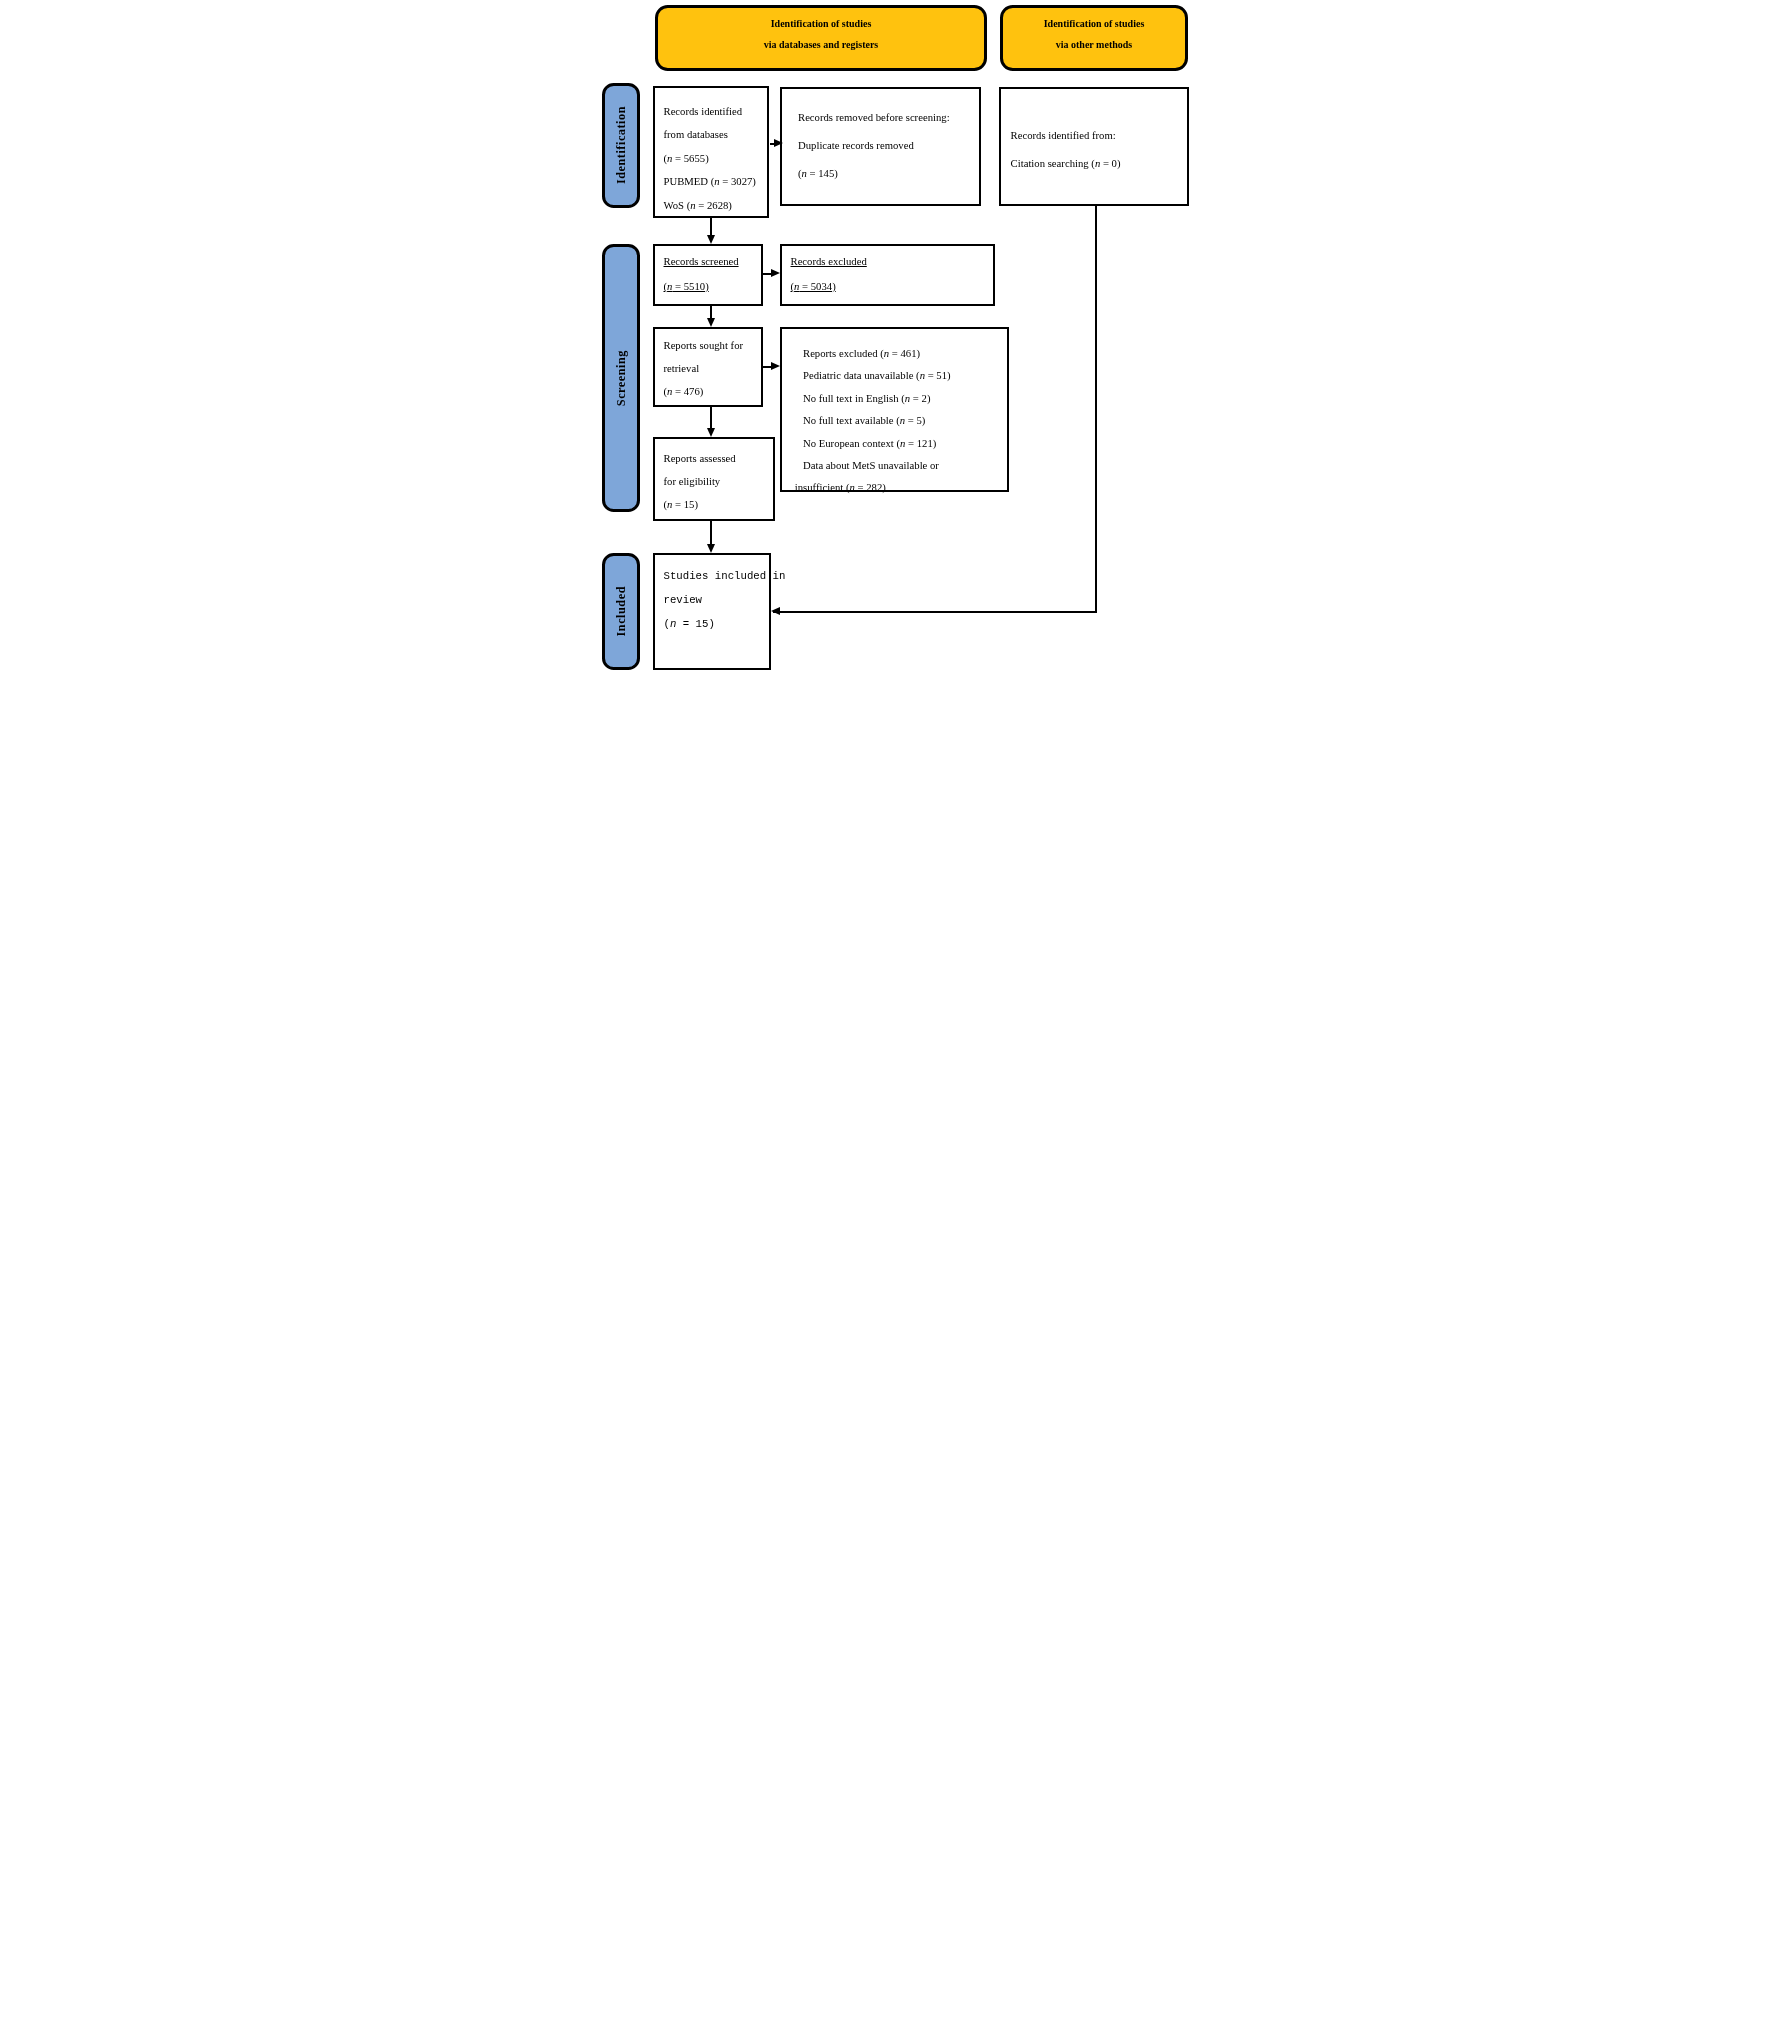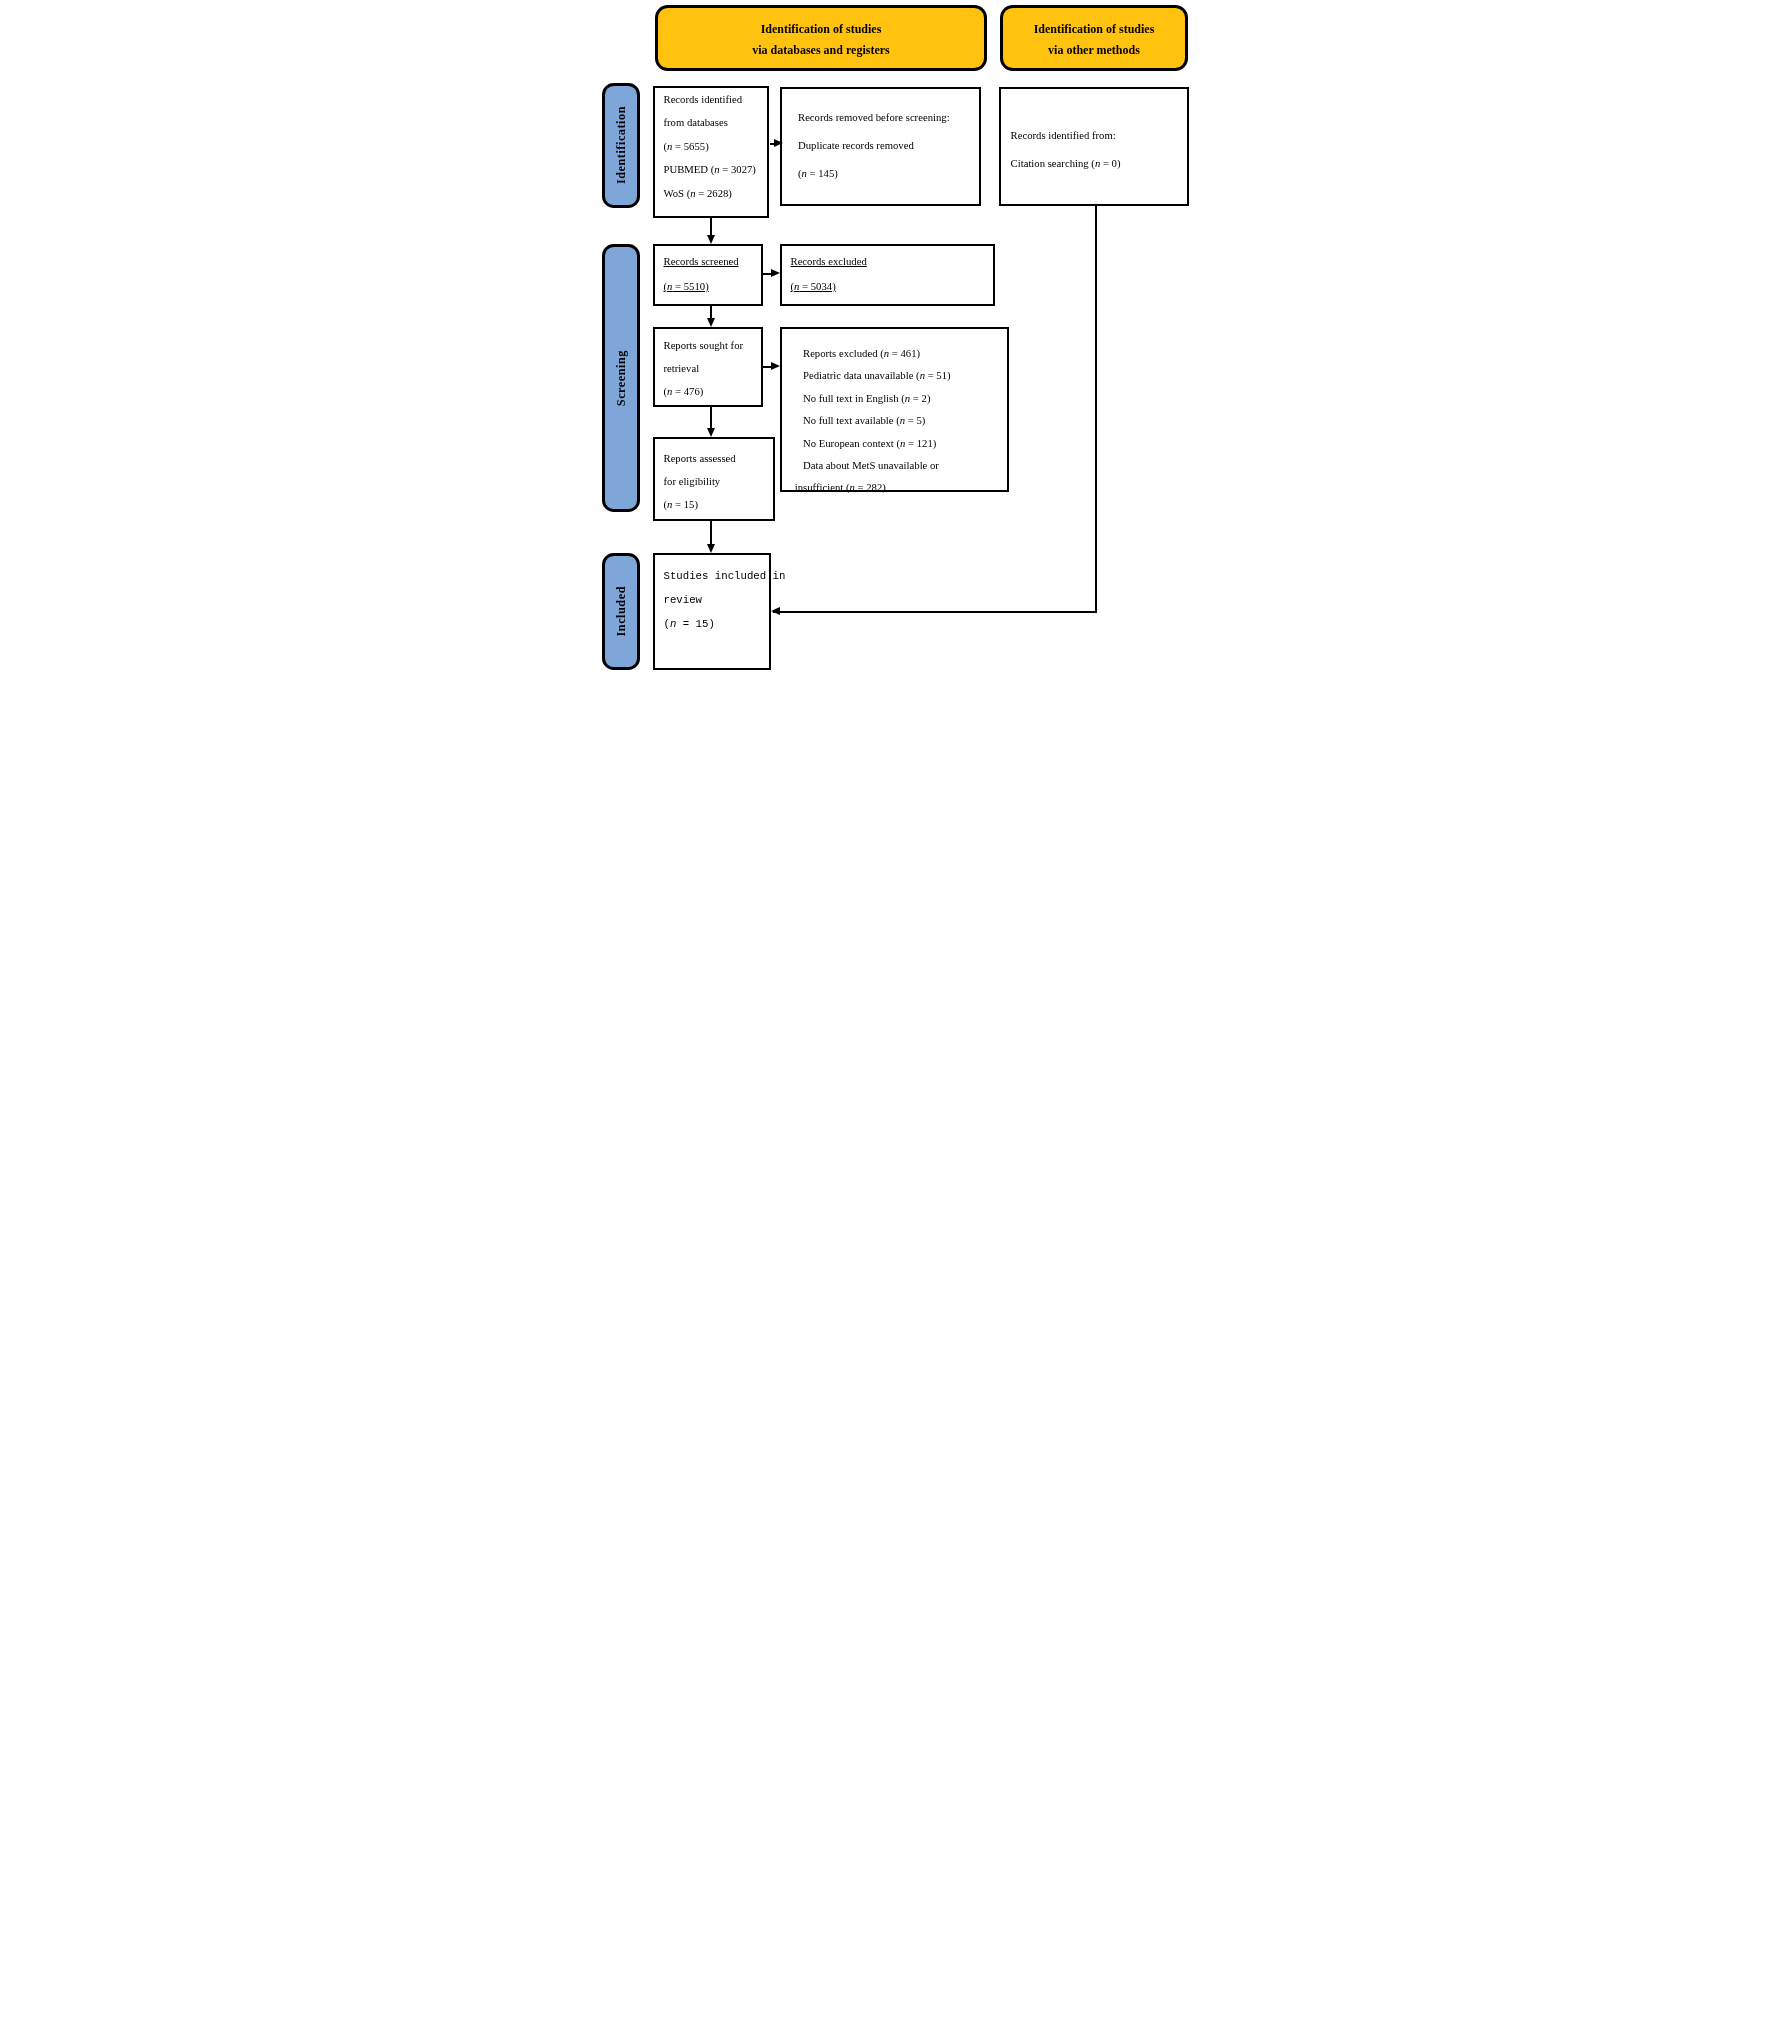--- a/index.html
+++ b/index.html
@@ -19,22 +19,22 @@
     overflow:hidden;
   }
   .header{
     position:absolute;
     background:var(--header_fill);
     border:3.7px solid var(--border);
     border-radius:12.8px;
     box-sizing:border-box;
     text-align:center;
     font-weight:bold;
-    font-size:12px;
-    padding-top:11px;
+    font-size:10px;
+    padding-top:5px;
   }
   .header .hline{line-height:21px;white-space:nowrap;}
   .stage{
     position:absolute;
     background:var(--stage_fill);
     border:3.7px solid var(--border);
     border-radius:11.7px;
     box-sizing:border-box;
     display:flex;align-items:center;justify-content:center;
   }
@@ -47,21 +47,21 @@
     white-space:nowrap;
   }
   .box{
     position:absolute;
     background:var(--box_fill);
     border:2.1px solid var(--border);
     box-sizing:border-box;
     font-size:10.7px;
   }
   .line{padding-left:8.5px;white-space:nowrap;}
-  .b1 .line{line-height:23.4px;}  .b1{padding-top:0;}
+  .b1 .line{line-height:23.4px;}  .b1{padding-top:12px;}
   .b2 .line{line-height:28px;padding-left:16px;}  .b2{padding-top:14px;}
   .b3 .line{line-height:28px;}  .b3{padding-top:32px;padding-left:1.1px;}
   .b4 .line,.b5 .line{line-height:25px;text-decoration:underline;} .b4,.b5{padding-top:3.2px;}
   .b6 .line{line-height:23px;}  .b6{padding-top:5.3px;}
   .b7 .line{line-height:22.4px;padding-left:21px;} .b7{padding-top:13px;}
   .b7 .outdent{padding-left:12.8px;}
   .b8 .line{line-height:23.4px;}  .b8{padding-top:7.5px;}
   .b9 .line{line-height:24px;font-family:Liberation Mono, monospace;}  .b9{padding-top:8.5px;}
   .vline,.hlinebar{position:absolute;background:var(--border);}
   .head{position:absolute;width:0;height:0;}

